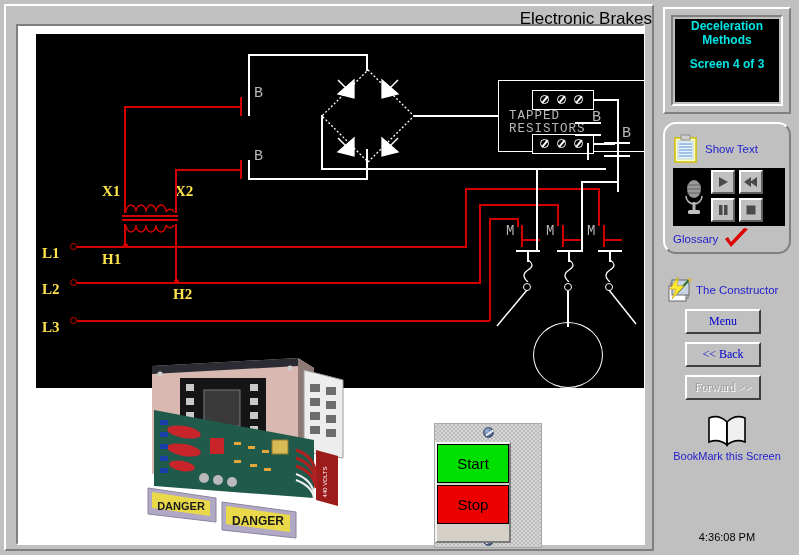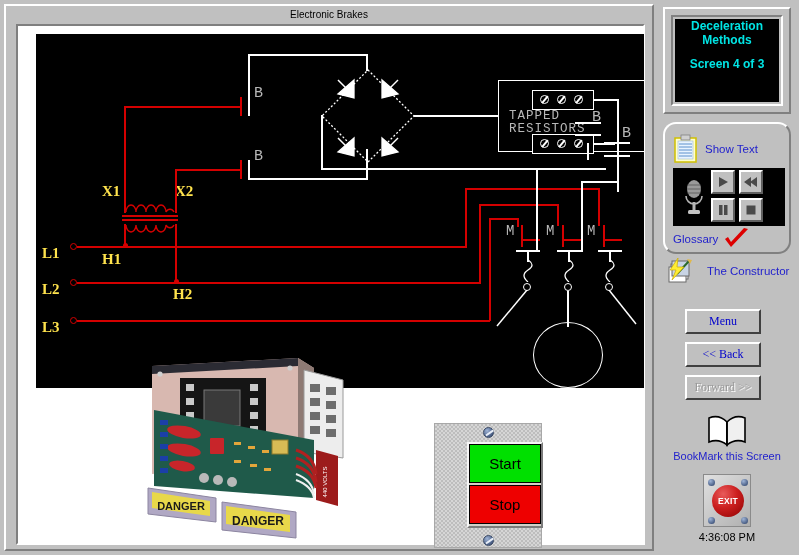--- a/index.html
+++ b/index.html
@@ -24,22 +24,22 @@
     background: #c0c0c0;
     border-top: 2px solid #ffffff;
     border-left: 2px solid #ffffff;
     border-right: 2px solid #7f7f7f;
     border-bottom: 2px solid #7f7f7f;
   }
   #main-title {
     position: absolute;
     left: 0; top: 3px;
     width: 100%;
-    text-align: center;
-    font-size: 10px;
+    text-align: right;
+    font-size: 17px;
     color: #000;
   }
   #content-frame {
     position: absolute;
     left: 10px; top: 18px;
     width: 629px; height: 521px;
     background: #ffffff;
     border-top: 2px solid #7f7f7f;
     border-left: 2px solid #7f7f7f;
     border-right: 2px solid #ffffff;
@@ -113,22 +113,22 @@
   #station {
     position: absolute;
     left: 416px; top: 397px;
     width: 108px; height: 125px;
     background:
       repeating-conic-gradient(#bdbdbd 0% 25%, #d6d6d6 0% 50%) 0 0/4px 4px;
     border: 1px solid #a8a8a8;
   }
   #station-inner {
     position: absolute;
-    left: 32px; top: 18px;
-    width: 76px; height: 86px;
+    left: 0; top: 18px;
+    width: 76px; height: 101px;
     background: #d4d0c8;
     border-top: 2px solid #f5f5f5;
     border-left: 2px solid #f5f5f5;
     border-right: 2px solid #7a7a7a;
     border-bottom: 2px solid #7a7a7a;
     padding: 0;
   }
   .push-btn {
     width: 100%; height: 39px;
     border: 1px solid #000;
@@ -237,23 +237,23 @@
     width: 112px; height: 24px;
     display: flex; align-items: center; gap: 4px;
   }
   .bluelink {
     color: #2222cc;
     font-size: 11.5px;
   }
 
   
   #constructor-row {
-    position: absolute; left: 8px; top: 253px;
+    position: absolute; left: 8px; top: 272px;
     width: 126px; height: 28px;
-    display: flex; align-items: center; gap: 12px;
+    display: flex; align-items: center; gap: 1px;
   }
 
   
   .nav-btn {
     position: absolute;
     left: 26px;
     width: 76px; height: 25px;
     background: #c0c0c0;
     border-top: 2px solid #ffffff;
     border-left: 2px solid #ffffff;
@@ -678,24 +678,17 @@
 
     <div id="bookmark-block">
       <svg width="42" height="34" viewBox="0 0 42 34">
         <path d="M21,8 C15,2 8,2 3,4 L3,28 C8,26 15,26 21,31 Z" fill="#ffffff" stroke="#000000" stroke-width="1.6"></path>
         <path d="M21,8 C27,2 34,2 39,4 L39,28 C34,26 27,26 21,31 Z" fill="#f0f0f0" stroke="#000000" stroke-width="1.6"></path>
         <line x1="21" y1="8" x2="21" y2="31" stroke="#000000" stroke-width="1.4"></line>
       </svg>
       <div id="bookmark-label">BookMark this Screen</div>
     </div>
 
-    <div id="exit-plate">
-      <div class="plate-screw" style="left:4px; top:4px;"></div>
-      <div class="plate-screw" style="left:37px; top:4px;"></div>
-      <div class="plate-screw" style="left:4px; top:42px;"></div>
-      <div class="plate-screw" style="left:37px; top:42px;"></div>
-      <div id="exit-btn">EXIT</div>
-    </div>
 
     <div id="clock">4:36:08 PM</div>
   </div>
 
 </div>
 
 </body></html>

